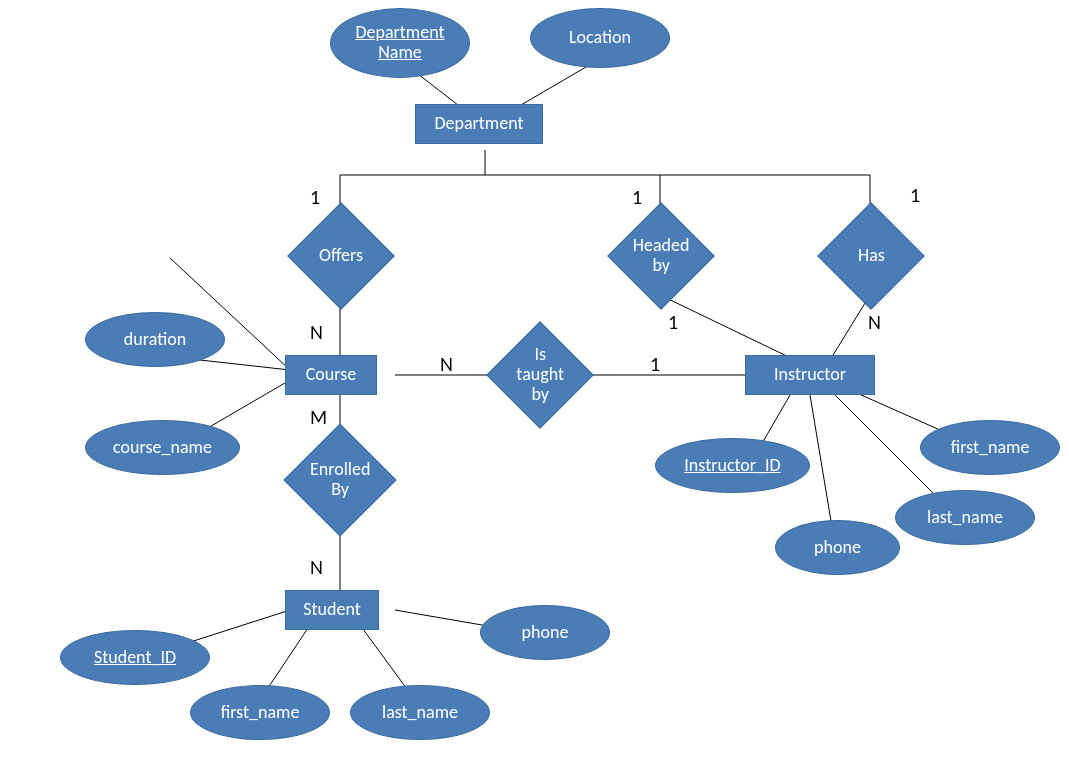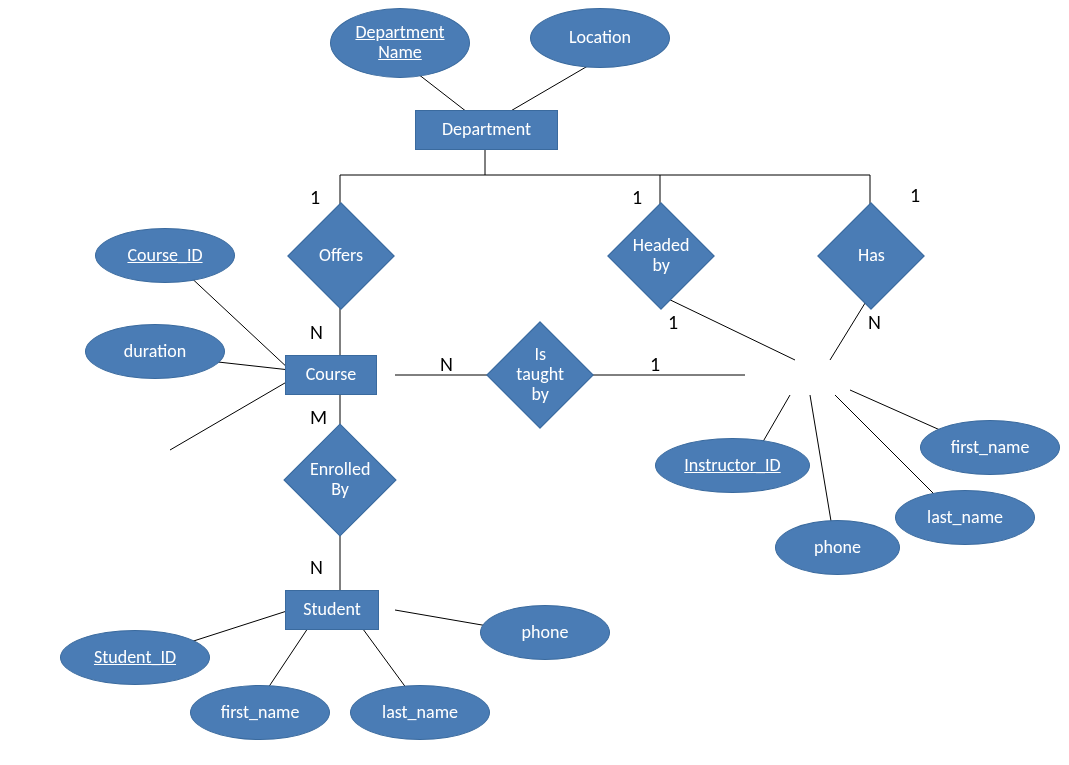--- a/index.html
+++ b/index.html
@@ -64,51 +64,54 @@
   </g>
 </svg>
 
 <div class="node attr" style="left:330px;top:8px;width:140px;height:70px;">
   <span class="key">Department Name</span>
 </div>
 <div class="node attr" style="left:530px;top:8px;width:140px;height:60px;">
   <span>Location</span>
 </div>
 
-<div class="node entity" style="left:415px;top:110px;width:143px;height:40px;">
+<div class="node entity" style="left:415px;top:104px;width:128px;height:40px;">
   <span>Department</span>
 </div>
 
 <div class="node rel" style="left:303px;top:218px;width:76px;height:76px;">
   <span class="inner">Offers</span>
 </div>
 
 <div class="node rel" style="left:623px;top:218px;width:76px;height:76px;">
   <span class="inner">Headed by</span>
 </div>
 
 <div class="node rel" style="left:833px;top:218px;width:76px;height:76px;">
   <span class="inner">Has</span>
 </div>
 
 <div class="node entity" style="left:285px;top:355px;width:92px;height:40px;">
   <span>Course</span>
 </div>
 
-<div class="node attr" style="left:95px;top:228px;width:140px;height:55px;">
-  <span class="key">Course_ID</span>
+<div class="node attr" style="left:85px;top:312px;width:140px;height:55px;text-align:right;">
+  <span>duration</span>
 </div>
-<div class="node attr" style="left:85px;top:324px;width:140px;height:55px;text-align:right;">
-  <span>duration</span>
+<div class="node attr" style="left:85px;top:420px;width:155px;height:55px;">
+  <span>course_name</span>
 </div>
 
 <div class="node rel" style="left:502px;top:337px;width:76px;height:76px;">
   <span class="inner">Is taught by</span>
 </div>
 
+<div class="node entity" style="left:745px;top:355px;width:130px;height:40px;">
+  <span>Instructor</span>
+</div>
 
 <div class="node attr" style="left:655px;top:438px;width:155px;height:55px;">
   <span class="key">Instructor_ID</span>
 </div>
 <div class="node attr" style="left:775px;top:520px;width:125px;height:55px;">
   <span>phone</span>
 </div>
 <div class="node attr" style="left:895px;top:490px;width:140px;height:55px;">
   <span>last_name</span>
 </div>

